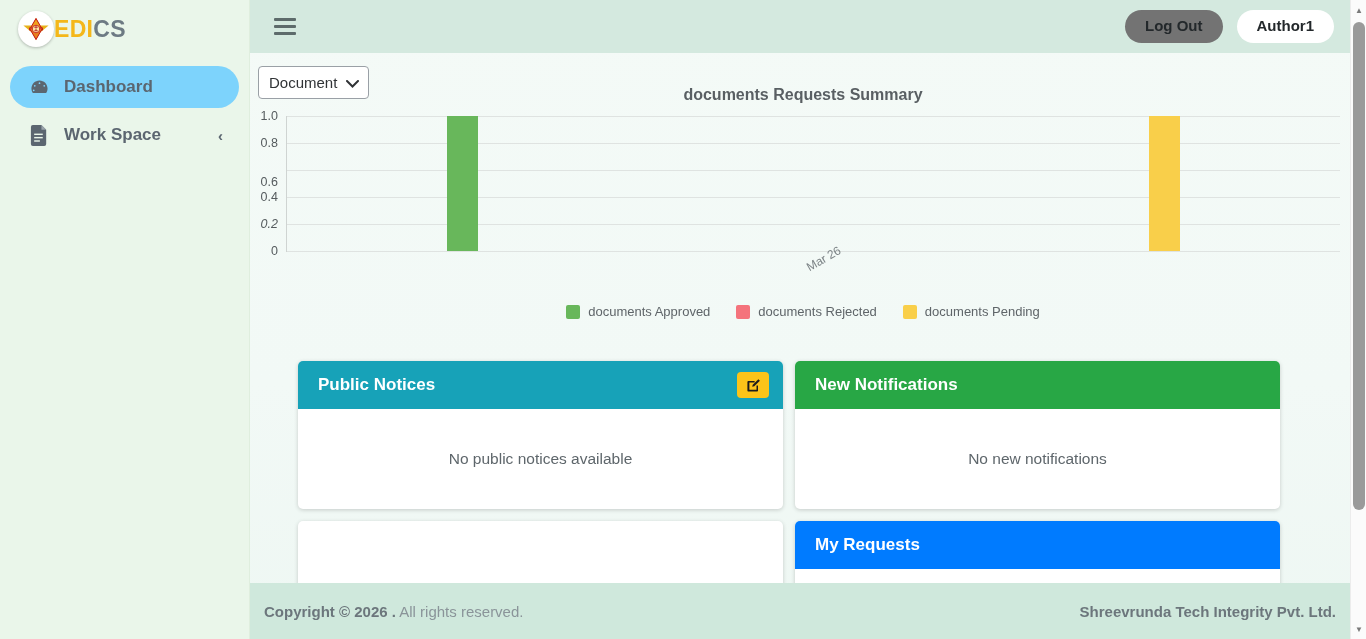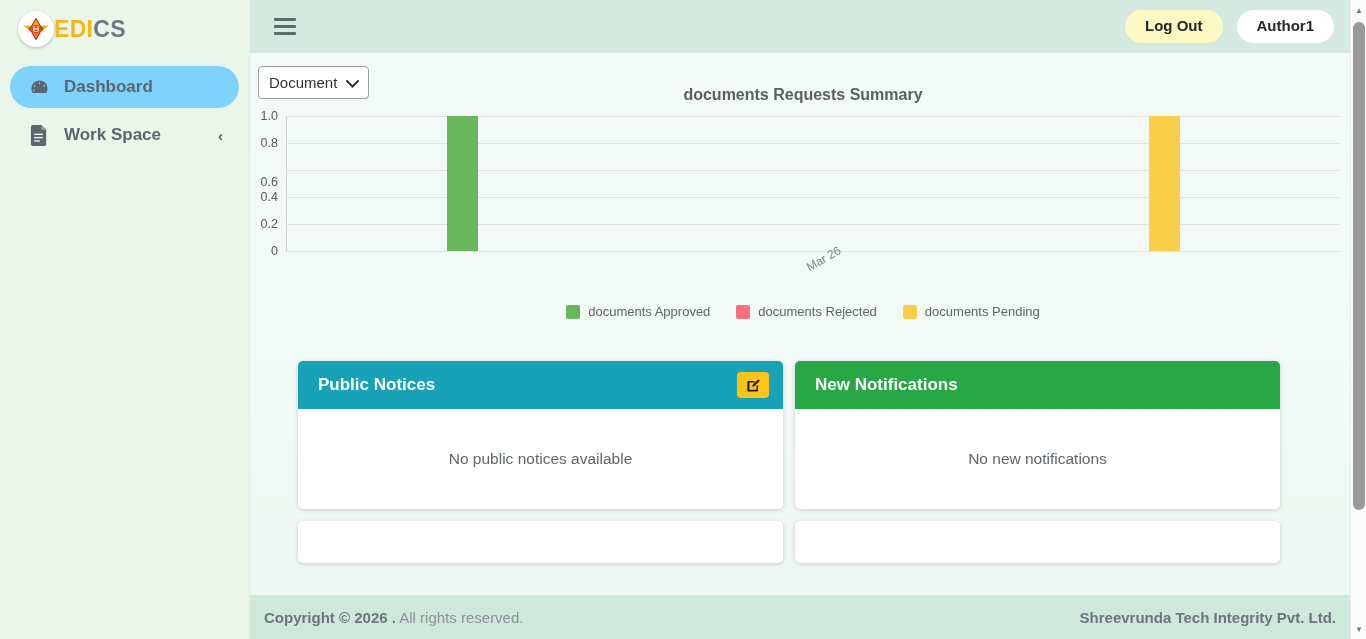--- a/index.html
+++ b/index.html
@@ -100,21 +100,21 @@
     border-radius: 20px;
     padding: 8px 20px;
     font-size: 15px;
     font-weight: 700;
     color: #23282b;
     cursor: pointer;
     border: none;
     font-family: "Liberation Sans", sans-serif;
     line-height: 1.1;
   }
-  .pill-logout { background: #fef9c3; }
+  .pill-logout { background: #737373; }
   .pill-user   { background: #ffffff; }
 
   
   .content {
     flex: 1 1 auto;
     position: relative;
     overflow: hidden;
     padding: 0;
   }
 
@@ -236,21 +236,21 @@
     font-size: 15.5px;
     color: #5e666b;
     padding: 30px 10px;
   }
   .card-body.short { min-height: 42px; padding: 8px; }
 
   
   .footer {
     position: absolute;
     left: 250px; right: 0; bottom: 0;
-    height: 44px;
+    height: 56px;
     background: #cfe8dc;
     display: flex;
     align-items: center;
     padding: 0 30px 0 14px;
     z-index: 6;
   }
   .footer-left { font-size: 15px; color: #8a9499; }
   .footer-left b { color: #6c767c; font-weight: 700; }
   .footer-right { margin-left: auto; font-size: 15px; font-weight: 700; color: #6c767c; }
 
@@ -362,21 +362,21 @@
 
         <div class="gridline" style="top: 0px;"></div>
             <div class="ytick" style="top: 0px;">1.0</div>
             <div class="gridline" style="top: 27px;"></div>
             <div class="ytick" style="top: 27px;">0.8</div>
             <div class="gridline" style="top: 54px;"></div>
             <div class="ytick" style="top: 66px;">0.6</div>
             <div class="gridline" style="top: 81px;"></div>
             <div class="ytick" style="top: 81px;">0.4</div>
             <div class="gridline" style="top: 108px;"></div>
-            <div class="ytick" style="top: 108px;">0.2</div>
+            <div class="ytick" style="top: 108px; font-style: italic;">0.2</div>
             <div class="gridline" style="top: 135px;"></div>
             <div class="ytick" style="top: 135px;">0</div>
             <div class="bar" style="left: 160px; width: 31px; height: 135px; background: rgb(104, 183, 91);"></div>
             <div class="bar" style="left: 862px; width: 31px; height: 135px; background: rgb(249, 207, 74);"></div>
             <div class="xtick" style="left: 516.5px;">Mar 26</div>
           </div>
 
         <div class="legend">
           <div class="legend-item">
             <span class="legend-swatch" style="background:#68b75b"></span>
@@ -413,20 +413,23 @@
             <span class="card-title">New Notifications</span>
           </div>
           <div class="card-body">No new notifications</div>
         </div>
 
         <div class="card">
           <div class="card-body short"></div>
         </div>
 
         <div class="card">
+          <div class="card-head" style="background:#007bff">
+            <span class="card-title">My Requests</span>
+          </div>
           <div class="card-body short"></div>
         </div>
 
       </div>
     </div>
   </section>
 
   <footer class="footer">
     <div class="footer-left">
       <b>Copyright © 2026 .</b><span> All rights reserved.</span>

